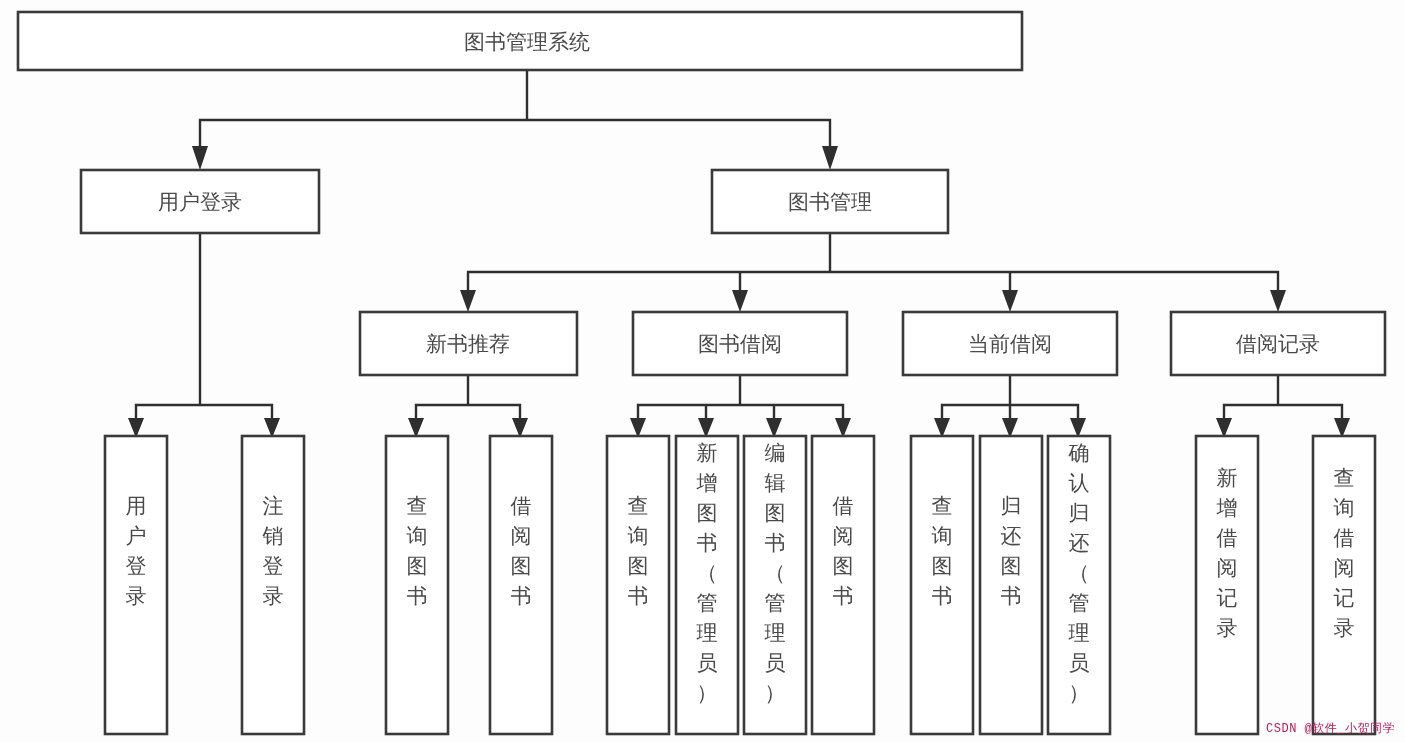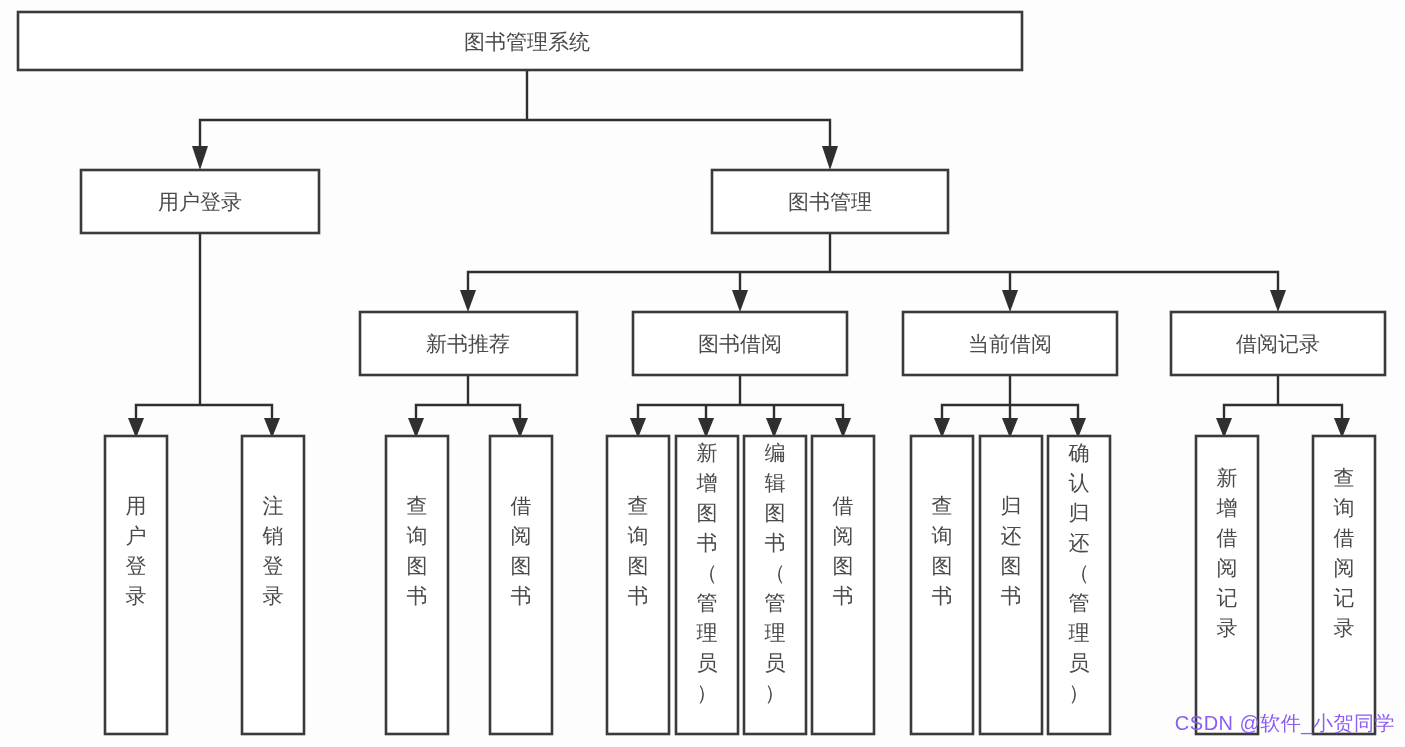--- a/index.html
+++ b/index.html
@@ -52,23 +52,23 @@
   .vlabel {
     font-family: "Liberation Sans", "DejaVu Sans", sans-serif;
     fill: #4a4a4a;
     font-size: 21px;
     text-anchor: middle;
   }
   .watermark {
     position: absolute;
     right: 10px;
     bottom: 6px;
-    font-family: Liberation Sans, sans-serif;
-    font-size: 20px;
-    color: #8b5cf6;
+    font-family: Liberation Mono, monospace;
+    font-size: 12px;
+    color: #be185d;
     letter-spacing: 0.5px;
     white-space: nowrap;
     pointer-events: none;
   }
 </style>
 </head>
 <body>
 
 <div id="diagram-root">
 

